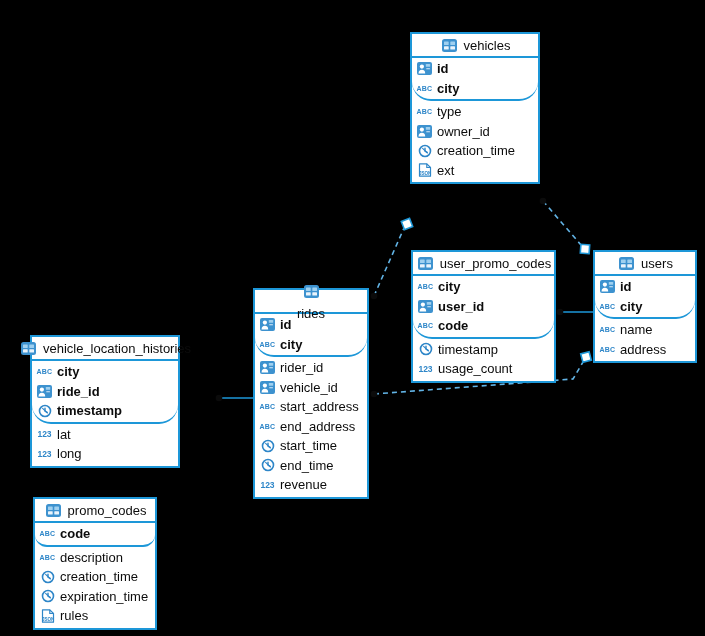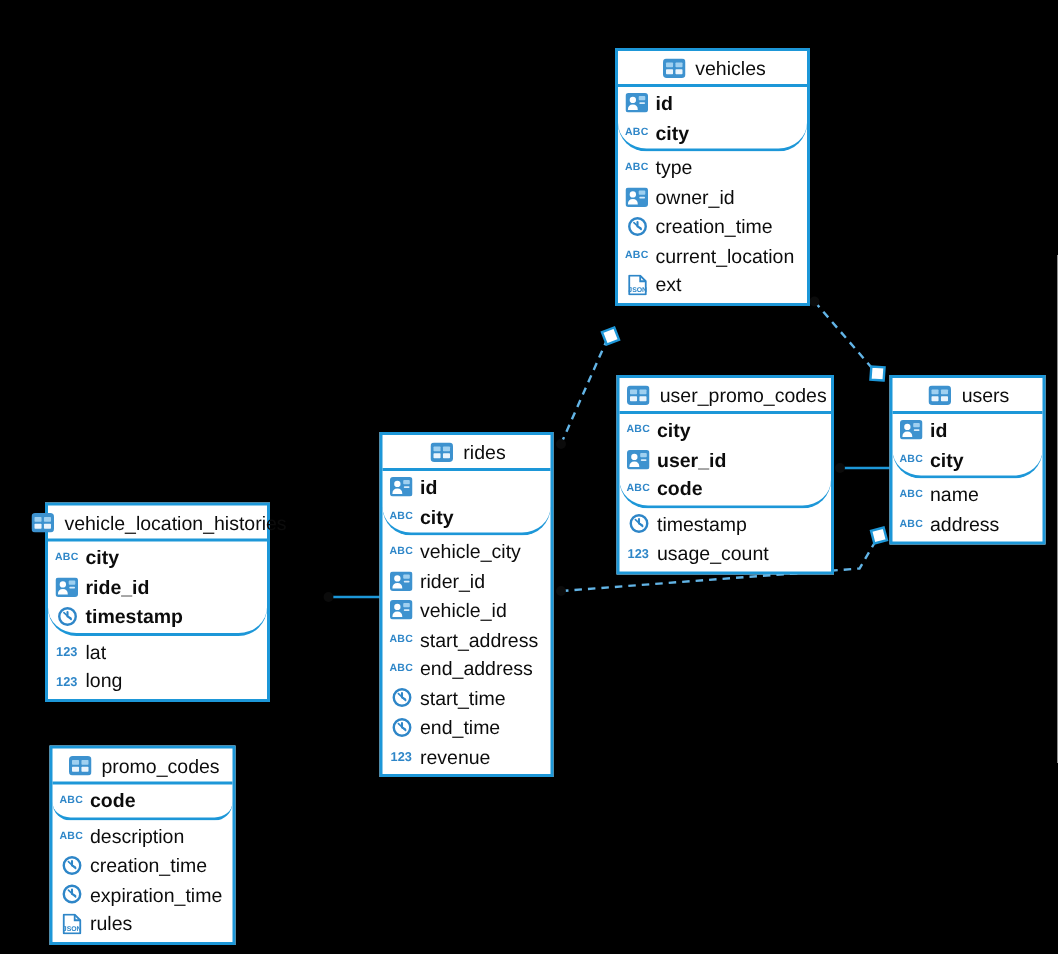--- a/index.html
+++ b/index.html
@@ -105,26 +105,20 @@
             <svg width="14" height="14" viewBox="0 0 14 14">
               <circle cx="7" cy="7" r="5.5" fill="#ffffff" stroke="#2e86c8" stroke-width="1.6"></circle>
               <path d="M7 4.1 L7 7 L9.2 8.3" stroke="#2e86c8" stroke-width="1.4" fill="none" stroke-linecap="round"></path>
               <path d="M4.6 4.4 L9.4 9" stroke="#2e86c8" stroke-width="1.1" stroke-linecap="round"></path>
             </svg>
           </span>
           <span class="label">creation_time</span>
         </div>
         <div class="row">
           <span class="icon">
-            <span class="abc">ABC</span>
-          </span>
-          <span class="label">current_location</span>
-        </div>
-        <div class="row">
-          <span class="icon">
             <svg width="15" height="14" viewBox="0 0 15 14">
               <path d="M2.5 0.8 h7.3 l3.7 3.7 v8.7 h-11 z" fill="#ffffff" stroke="#2e86c8" stroke-width="1.2" stroke-linejoin="round"></path>
               <path d="M9.8 0.8 v3.7 h3.7" fill="none" stroke="#2e86c8" stroke-width="1.2"></path>
               <text x="1.9" y="11.6" font-size="4.6" font-weight="700" fill="#2e86c8" font-family="Liberation Sans, sans-serif">JSON</text>
             </svg>
           </span>
           <span class="label">ext</span>
         </div>
       </div>
     </div>
@@ -228,21 +222,21 @@
         </div>
         <div class="row">
           <span class="icon">
             <span class="abc">ABC</span>
           </span>
           <span class="label">address</span>
         </div>
       </div>
     </div>
     <div class="entity" style="left: 253px; top: 288px; width: 116px; border-color: rgb(29, 151, 216);">
-      <div class="thead" style="border-color: rgb(29, 151, 216);">
+      <div class="thead" style="border-color: rgb(29, 151, 216); flex-direction: column;">
         <span class="icon">
           <svg width="15" height="13" viewBox="0 0 15 13">
             <rect width="15" height="13" rx="2.5" fill="#3d92cf"></rect>
             <rect x="2" y="2.6" width="4.7" height="3.3" rx="0.5" fill="#9fd0f0"></rect>
             <rect x="8.3" y="2.6" width="4.7" height="3.3" rx="0.5" fill="#9fd0f0"></rect>
             <rect x="2" y="7.2" width="4.7" height="3.3" rx="0.5" fill="#eaf4fc"></rect>
             <rect x="8.3" y="7.2" width="4.7" height="3.3" rx="0.5" fill="#eaf4fc"></rect>
           </svg>
         </span>
         <span>rides</span>
@@ -261,26 +255,20 @@
           <span class="label">id</span>
         </div>
         <div class="row key">
           <span class="icon">
             <span class="abc">ABC</span>
           </span>
           <span class="label">city</span>
         </div>
       </div>
       <div class="sect">
-        <div class="row">
-          <span class="icon">
-            <span class="abc">ABC</span>
-          </span>
-          <span class="label">vehicle_city</span>
-        </div>
         <div class="row">
           <span class="icon">
             <svg width="15" height="13" viewBox="0 0 15 13">
               <rect width="15" height="13" rx="2" fill="#3d92cf"></rect>
               <rect x="8.8" y="2" width="4.4" height="2.8" rx="0.6" fill="#9fd0f0"></rect>
               <rect x="9.2" y="6.2" width="3.8" height="1.1" rx="0.5" fill="#d9ecfa"></rect>
               <circle cx="4.9" cy="4.6" r="2.1" fill="#ffffff"></circle>
               <path d="M1.6 11.4 Q1.6 7.7 4.9 7.7 Q8.2 7.7 8.2 11.4 Z" fill="#ffffff"></path>
             </svg>
           </span>

